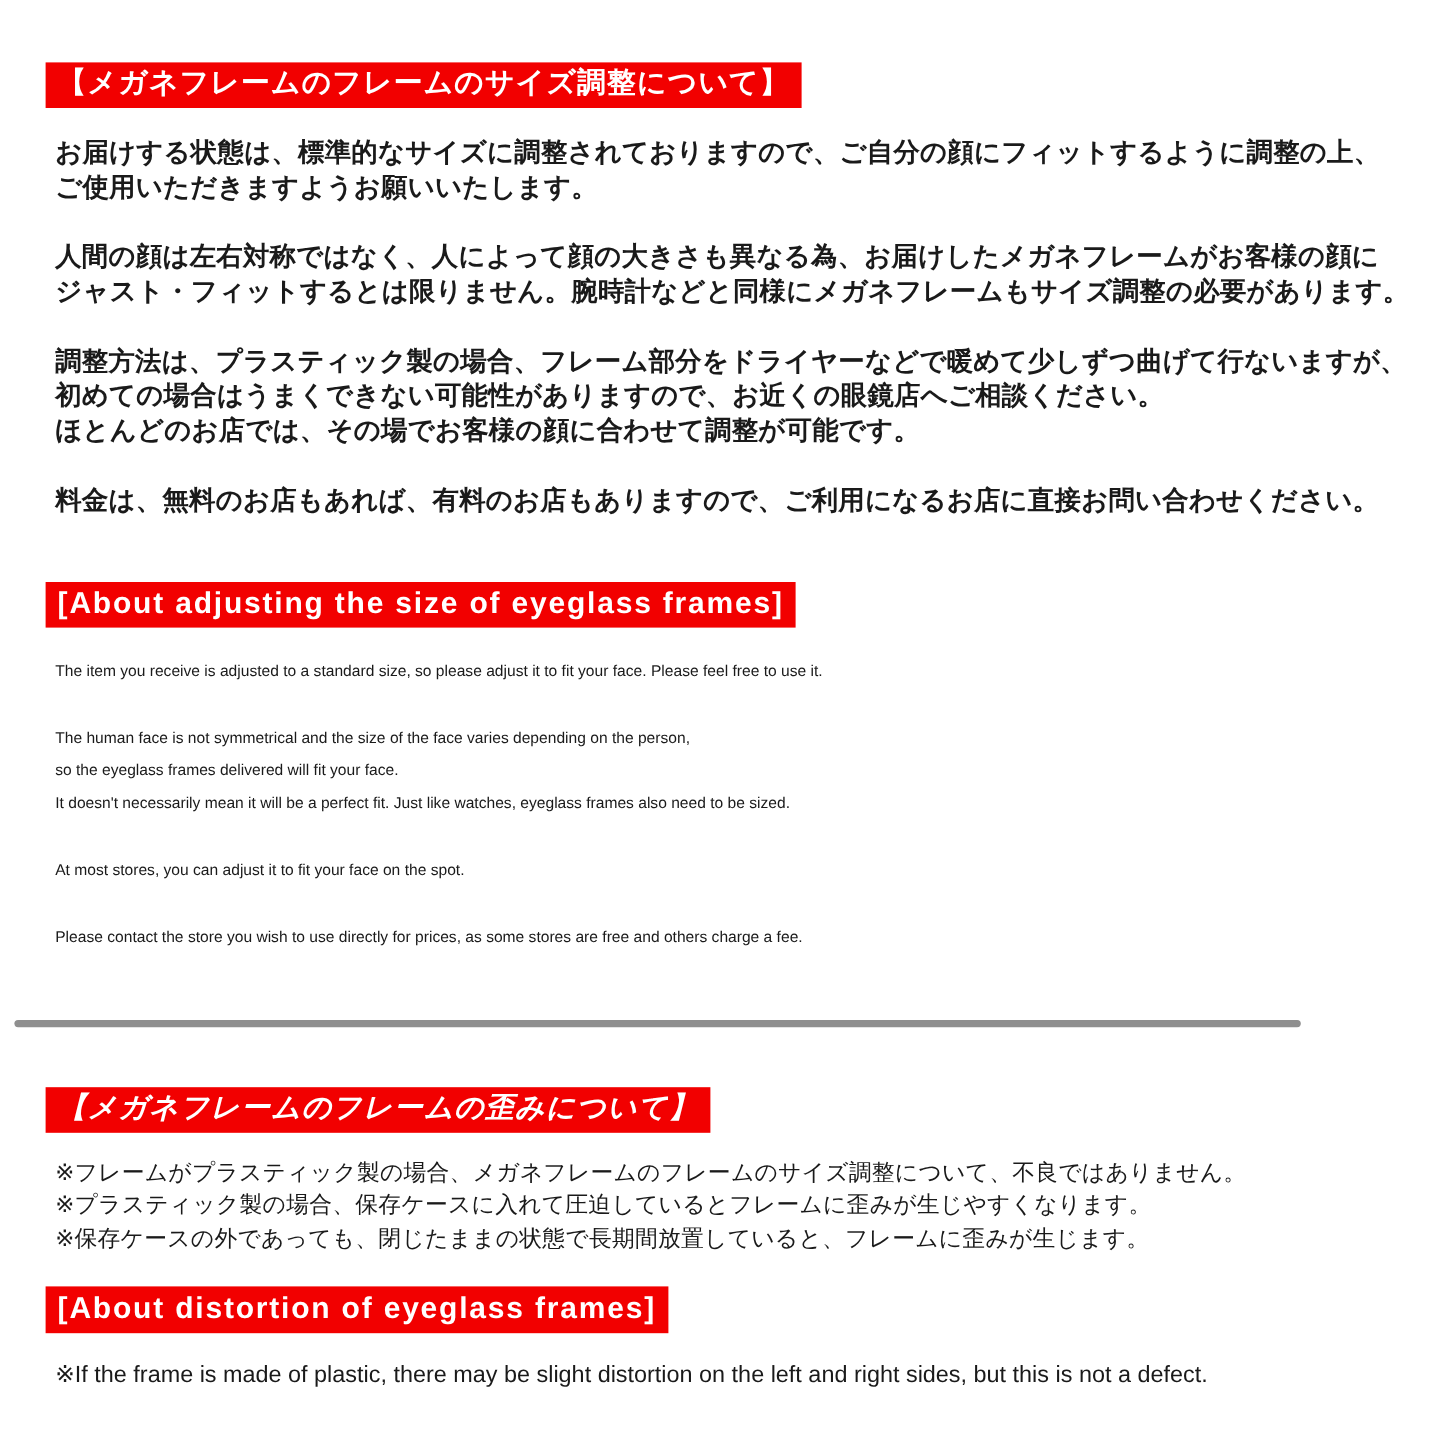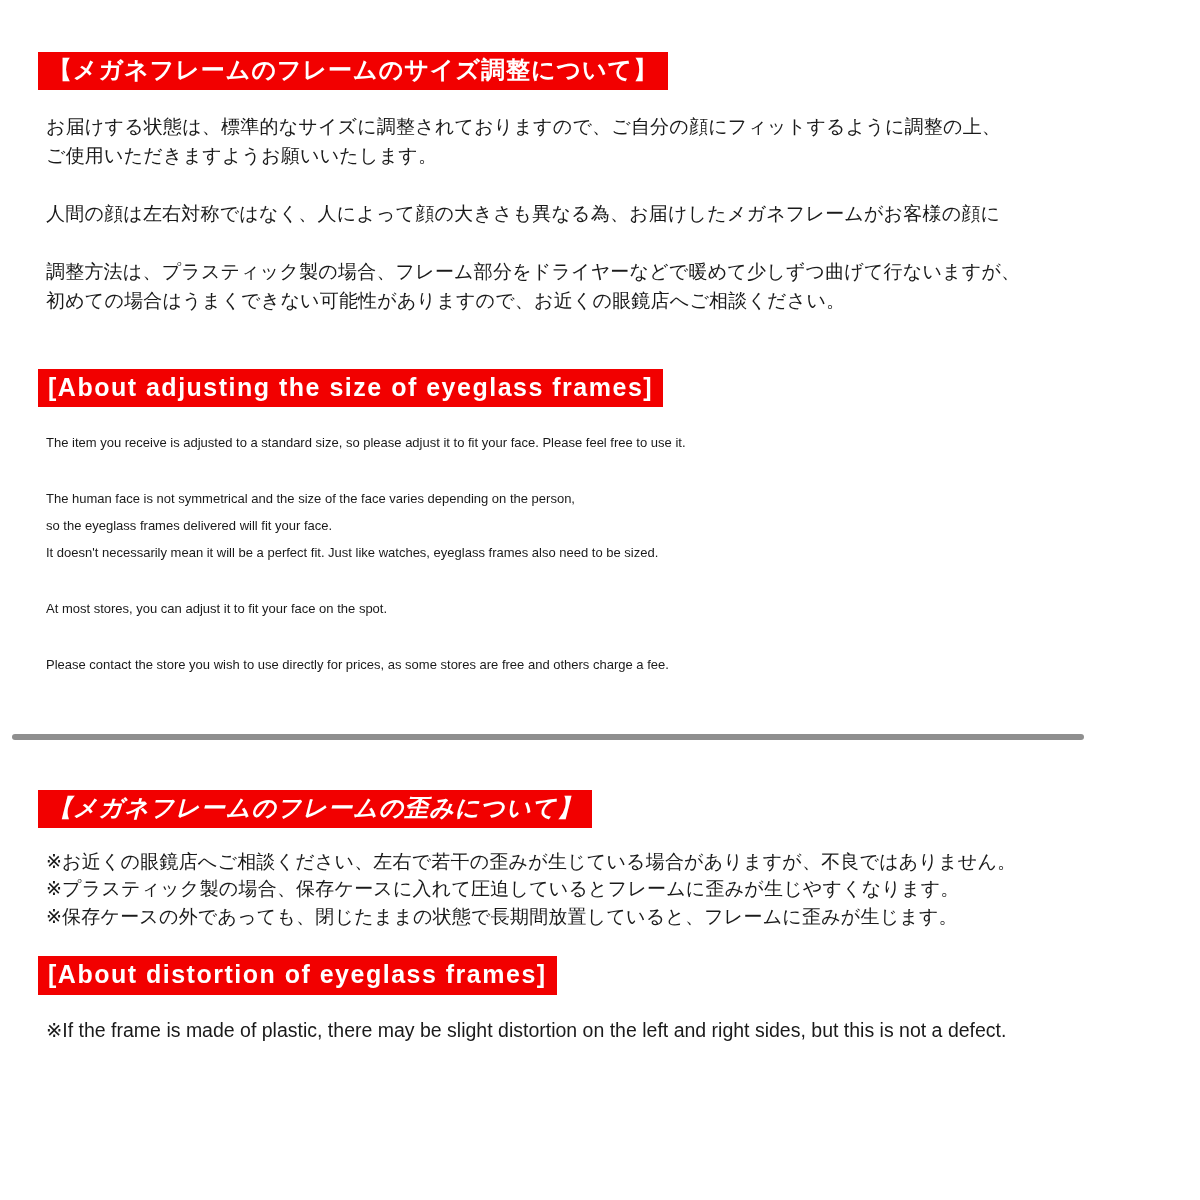--- a/index.html
+++ b/index.html
@@ -31,21 +31,21 @@
     white-space: nowrap;
   }
   .red-heading.ja-main { font-size: 24px; margin: 52px 0 0 38px; letter-spacing: 1px; }
   .red-heading.en-main { font-size: 25px; margin: 54px 0 0 38px; letter-spacing: 1.5px; }
   .red-heading.ja-sub  { font-size: 24px; margin: 50px 0 0 38px; letter-spacing: 1px; font-style: italic; }
   .red-heading.en-sub  { font-size: 25px; margin: 26px 0 0 38px; letter-spacing: 1.5px; text-align: center; }
 
   .para {
     margin: 0 0 0 46px;
   }
-  .para.ja { font-size: 19px; line-height: 29px; letter-spacing: 0.2px; }
+  .para.ja { font-size: 22px; line-height: 29px; letter-spacing: 0.2px; font-weight: bold; }
   .para.en { font-size: 13px; line-height: 27px; }
 
   .para.first-after-heading { margin-top: 22px; }
   .para.gap { margin-top: 29px; }
 
   .notes {
     margin: 0 0 0 46px;
   }
   .notes.ja { font-size: 19px; line-height: 27.5px; margin-top: 20px; letter-spacing: 0.2px; }
   .notes.en { font-size: 19.5px; line-height: 26.5px; margin-top: 22px; }
@@ -67,27 +67,32 @@
   <div>
     <h2 class="red-heading ja-main">【メガネフレームのフレームのサイズ調整について】</h2>
 
     <div class="para ja first-after-heading">
       <div class="line">お届けする状態は、標準的なサイズに調整されておりますので、ご自分の顔にフィットするように調整の上、</div>
       <div class="line">ご使用いただきますようお願いいたします。</div>
     </div>
 
     <div class="para ja gap">
       <div class="line">人間の顔は左右対称ではなく、人によって顔の大きさも異なる為、お届けしたメガネフレームがお客様の顔に</div>
+      <div class="line">ジャスト・フィットするとは限りません。腕時計などと同様にメガネフレームもサイズ調整の必要があります。</div>
     </div>
 
     <div class="para ja gap">
       <div class="line">調整方法は、プラスティック製の場合、フレーム部分をドライヤーなどで暖めて少しずつ曲げて行ないますが、</div>
       <div class="line">初めての場合はうまくできない可能性がありますので、お近くの眼鏡店へご相談ください。</div>
+      <div class="line">ほとんどのお店では、その場でお客様の顔に合わせて調整が可能です。</div>
     </div>
 
+    <div class="para ja gap">
+      <div class="line">料金は、無料のお店もあれば、有料のお店もありますので、ご利用になるお店に直接お問い合わせください。</div>
+    </div>
   </div>
 
   <div>
     <h2 class="red-heading en-main">[About adjusting the size of eyeglass frames]</h2>
 
     <div class="para en first-after-heading">
       <div class="line">The item you receive is adjusted to a standard size, so please adjust it to fit your face. Please feel free to use it.</div>
     </div>
 
     <div class="para en gap">
@@ -104,21 +109,21 @@
       <div class="line">Please contact the store you wish to use directly for prices, as some stores are free and others charge a fee.</div>
     </div>
   </div>
 
   <div class="divider"></div>
 
   <div>
     <h2 class="red-heading ja-sub">【メガネフレームのフレームの歪みについて】</h2>
 
     <div class="notes ja">
-      <div class="line">※お近くの眼鏡店へご相談ください、左右で若干の歪みが生じている場合がありますが、不良ではありません。</div>
+      <div class="line">※フレームがプラスティック製の場合、メガネフレームのフレームのサイズ調整について、不良ではありません。</div>
       <div class="line">※プラスティック製の場合、保存ケースに入れて圧迫しているとフレームに歪みが生じやすくなります。</div>
       <div class="line">※保存ケースの外であっても、閉じたままの状態で長期間放置していると、フレームに歪みが生じます。</div>
     </div>
   </div>
 
   <div>
     <h2 class="red-heading en-sub">[About distortion of eyeglass frames]</h2>
 
     <div class="notes en">
       <div class="line">※If the frame is made of plastic, there may be slight distortion on the left and right sides, but this is not a defect.</div>

